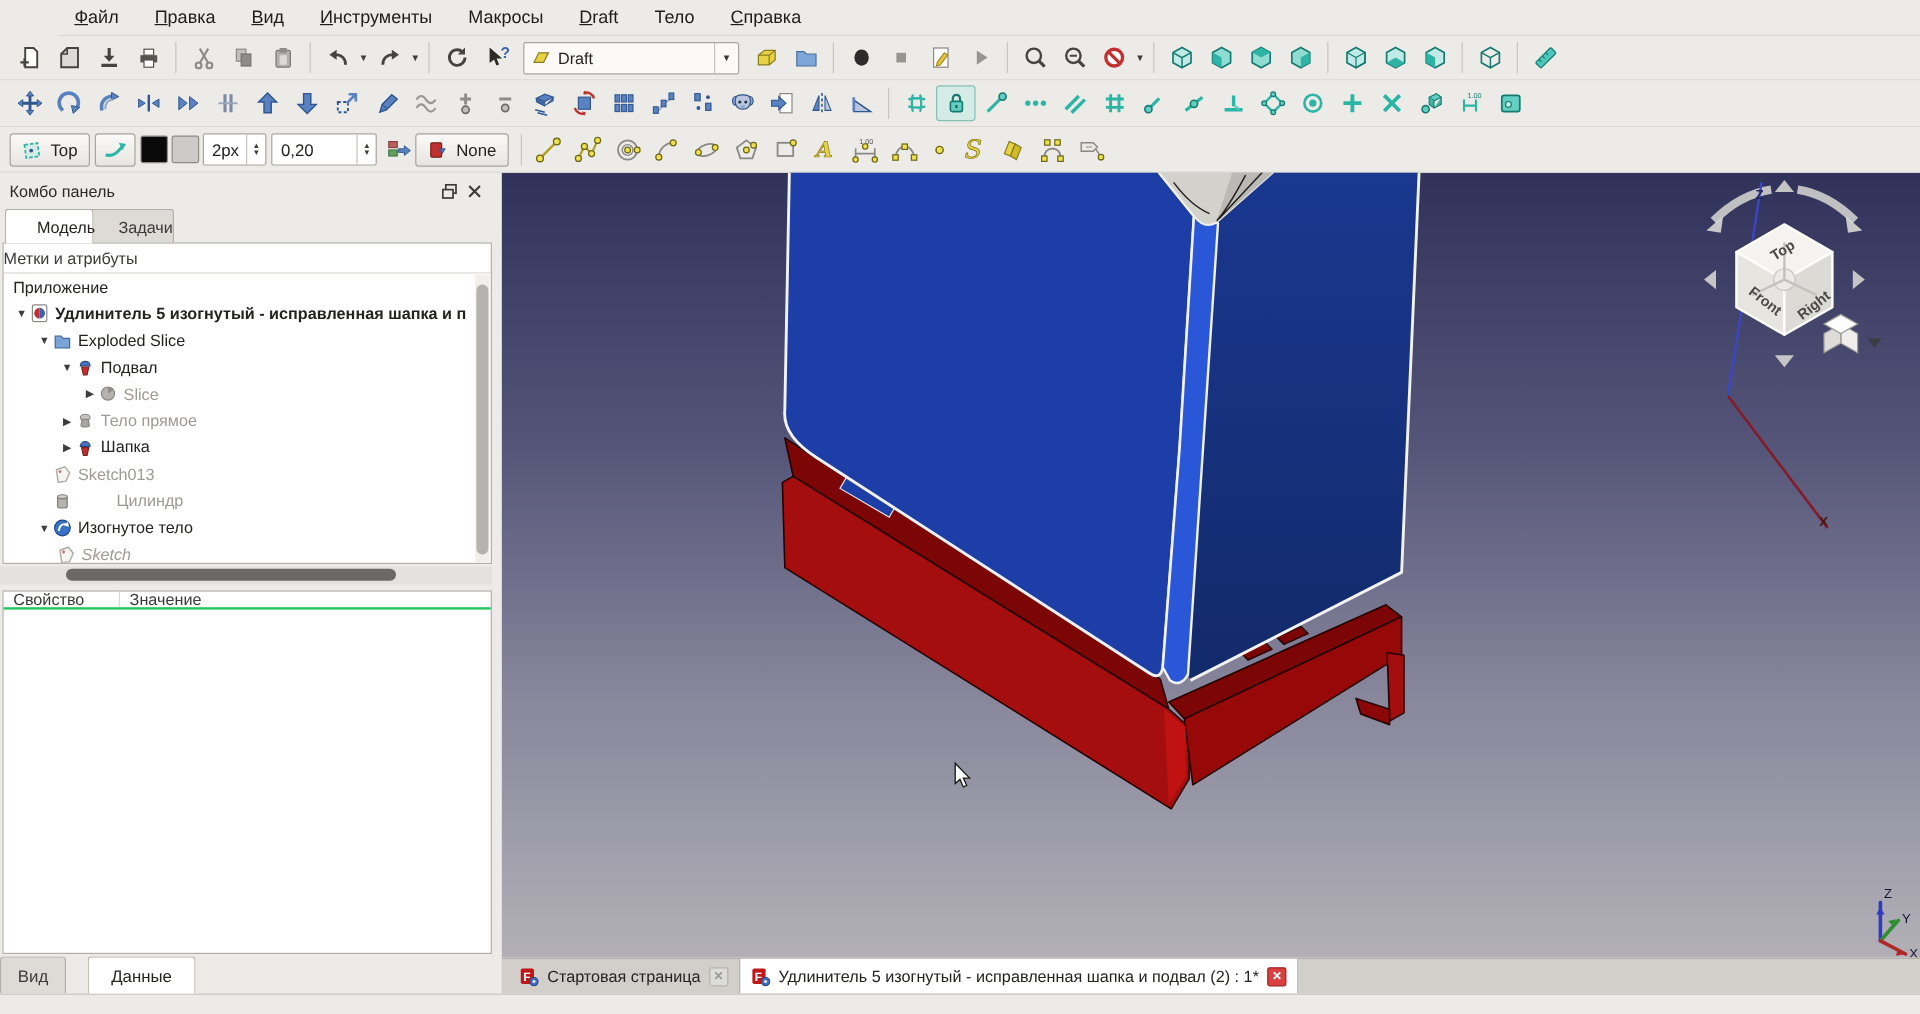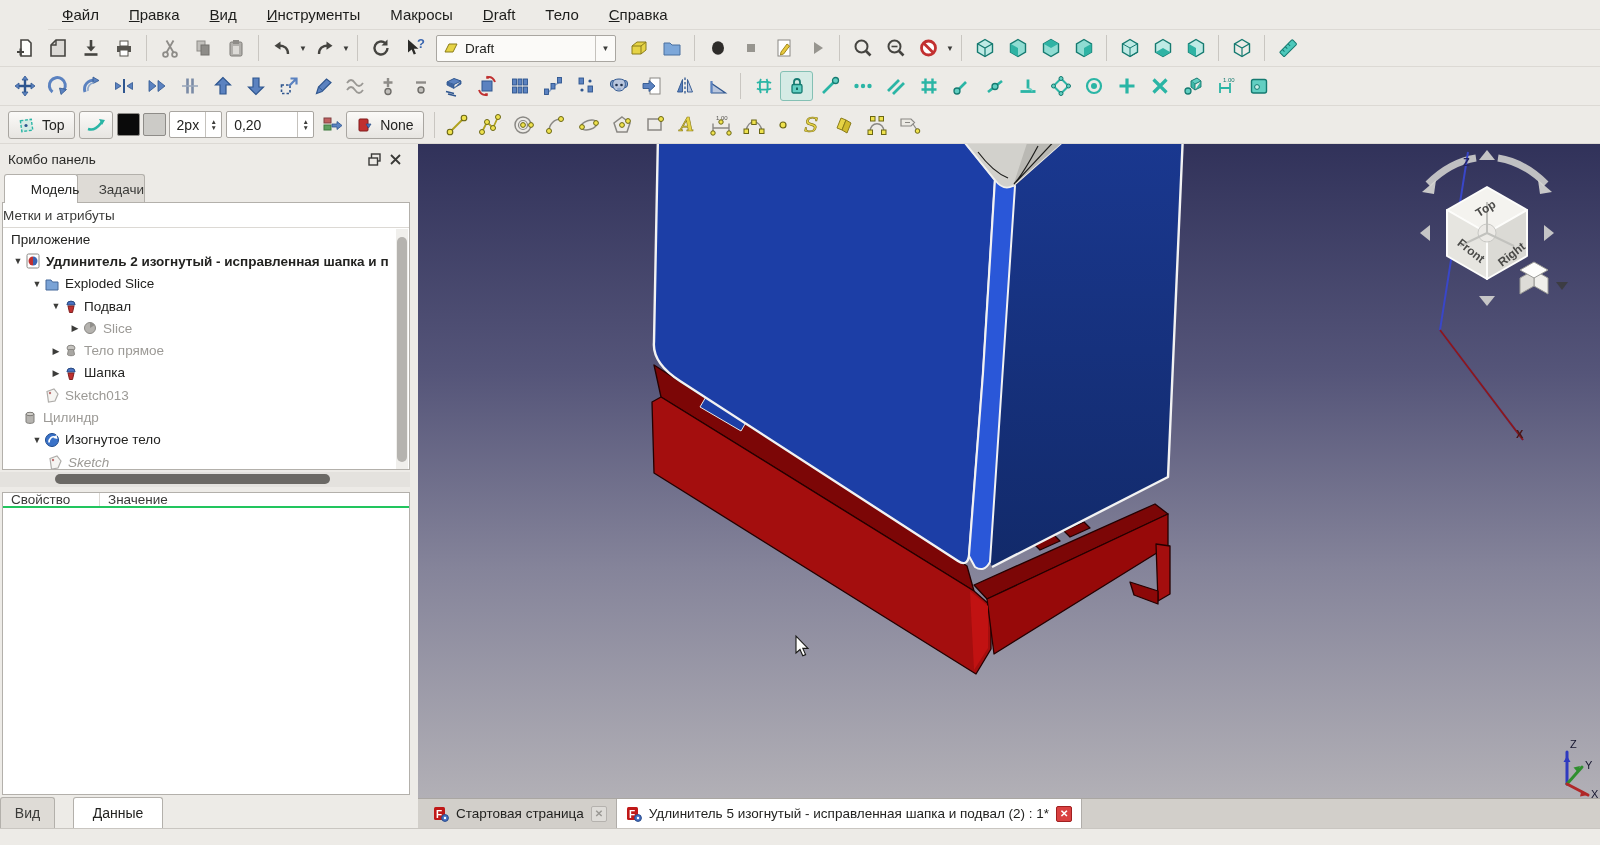--- a/index.html
+++ b/index.html
@@ -739,21 +739,21 @@
       <span class="lbl">Приложение</span>
     </div>
 
   <div class="trow" style="padding-left:8px;">
     <span class="ar">▼</span>
     <svg width="16" height="16">
         <rect x="2" y="1" width="12" height="14" rx="1.5" fill="#fff" stroke="#8a8884"></rect>
         <path d="M8 3.5a4.5 4.5 0 0 0 0 9z" fill="#c03030"></path>
         <path d="M8 3.5a4.5 4.5 0 0 1 0 9z" fill="#3a62b0"></path>
       </svg>
-    <span class="lbl b">Удлинитель 2 изогнутый - исправленная шапка и п</span>
+    <span class="lbl b">Удлинитель 5 изогнутый - исправленная шапка и п</span>
   </div>
   <div class="trow" style="padding-left:27px;">
     <span class="ar">▼</span>
     <svg width="16" height="16">
         <path d="M2 4h5l1.5 2H14v8H2z" fill="#7aa3d6" stroke="#44689a"></path>
       </svg>
     <span class="lbl">Exploded Slice</span>
   </div>
   <div class="trow" style="padding-left:46px;">
     <span class="ar">▼</span>
@@ -787,21 +787,21 @@
       </svg>
     <span class="lbl">Шапка</span>
   </div>
   <div class="trow" style="padding-left:41px;">
     <svg width="16" height="16" opacity=".8">
         <path d="M3 4.5L10 2l4 5-3 7-6.5 1z" fill="#f4f3ef" stroke="#9a9894" stroke-width="1.2"></path>
         <circle cx="6" cy="6" r="1.2" fill="#b05050"></circle>
       </svg>
     <span class="lbl gray">Sketch013</span>
   </div>
-  <div class="trow" style="padding-left:19px;">
+  <div class="trow" style="padding-left:41px;gap:32px;">
     <svg width="16" height="16">
         <path d="M4 4v8c0 1.8 8 1.8 8 0V4" fill="#b5b3af" stroke="#7e7c78"></path>
         <ellipse cx="8" cy="4" rx="4" ry="1.7" fill="#d0cec9" stroke="#7e7c78"></ellipse>
       </svg>
     <span class="lbl gray">Цилиндр</span>
   </div>
   <div class="trow" style="padding-left:27px;">
     <span class="ar">▼</span>
     <svg width="16" height="16">
         <circle cx="8" cy="8" r="6.5" fill="#3a72c8" stroke="#1d4a8e"></circle>

